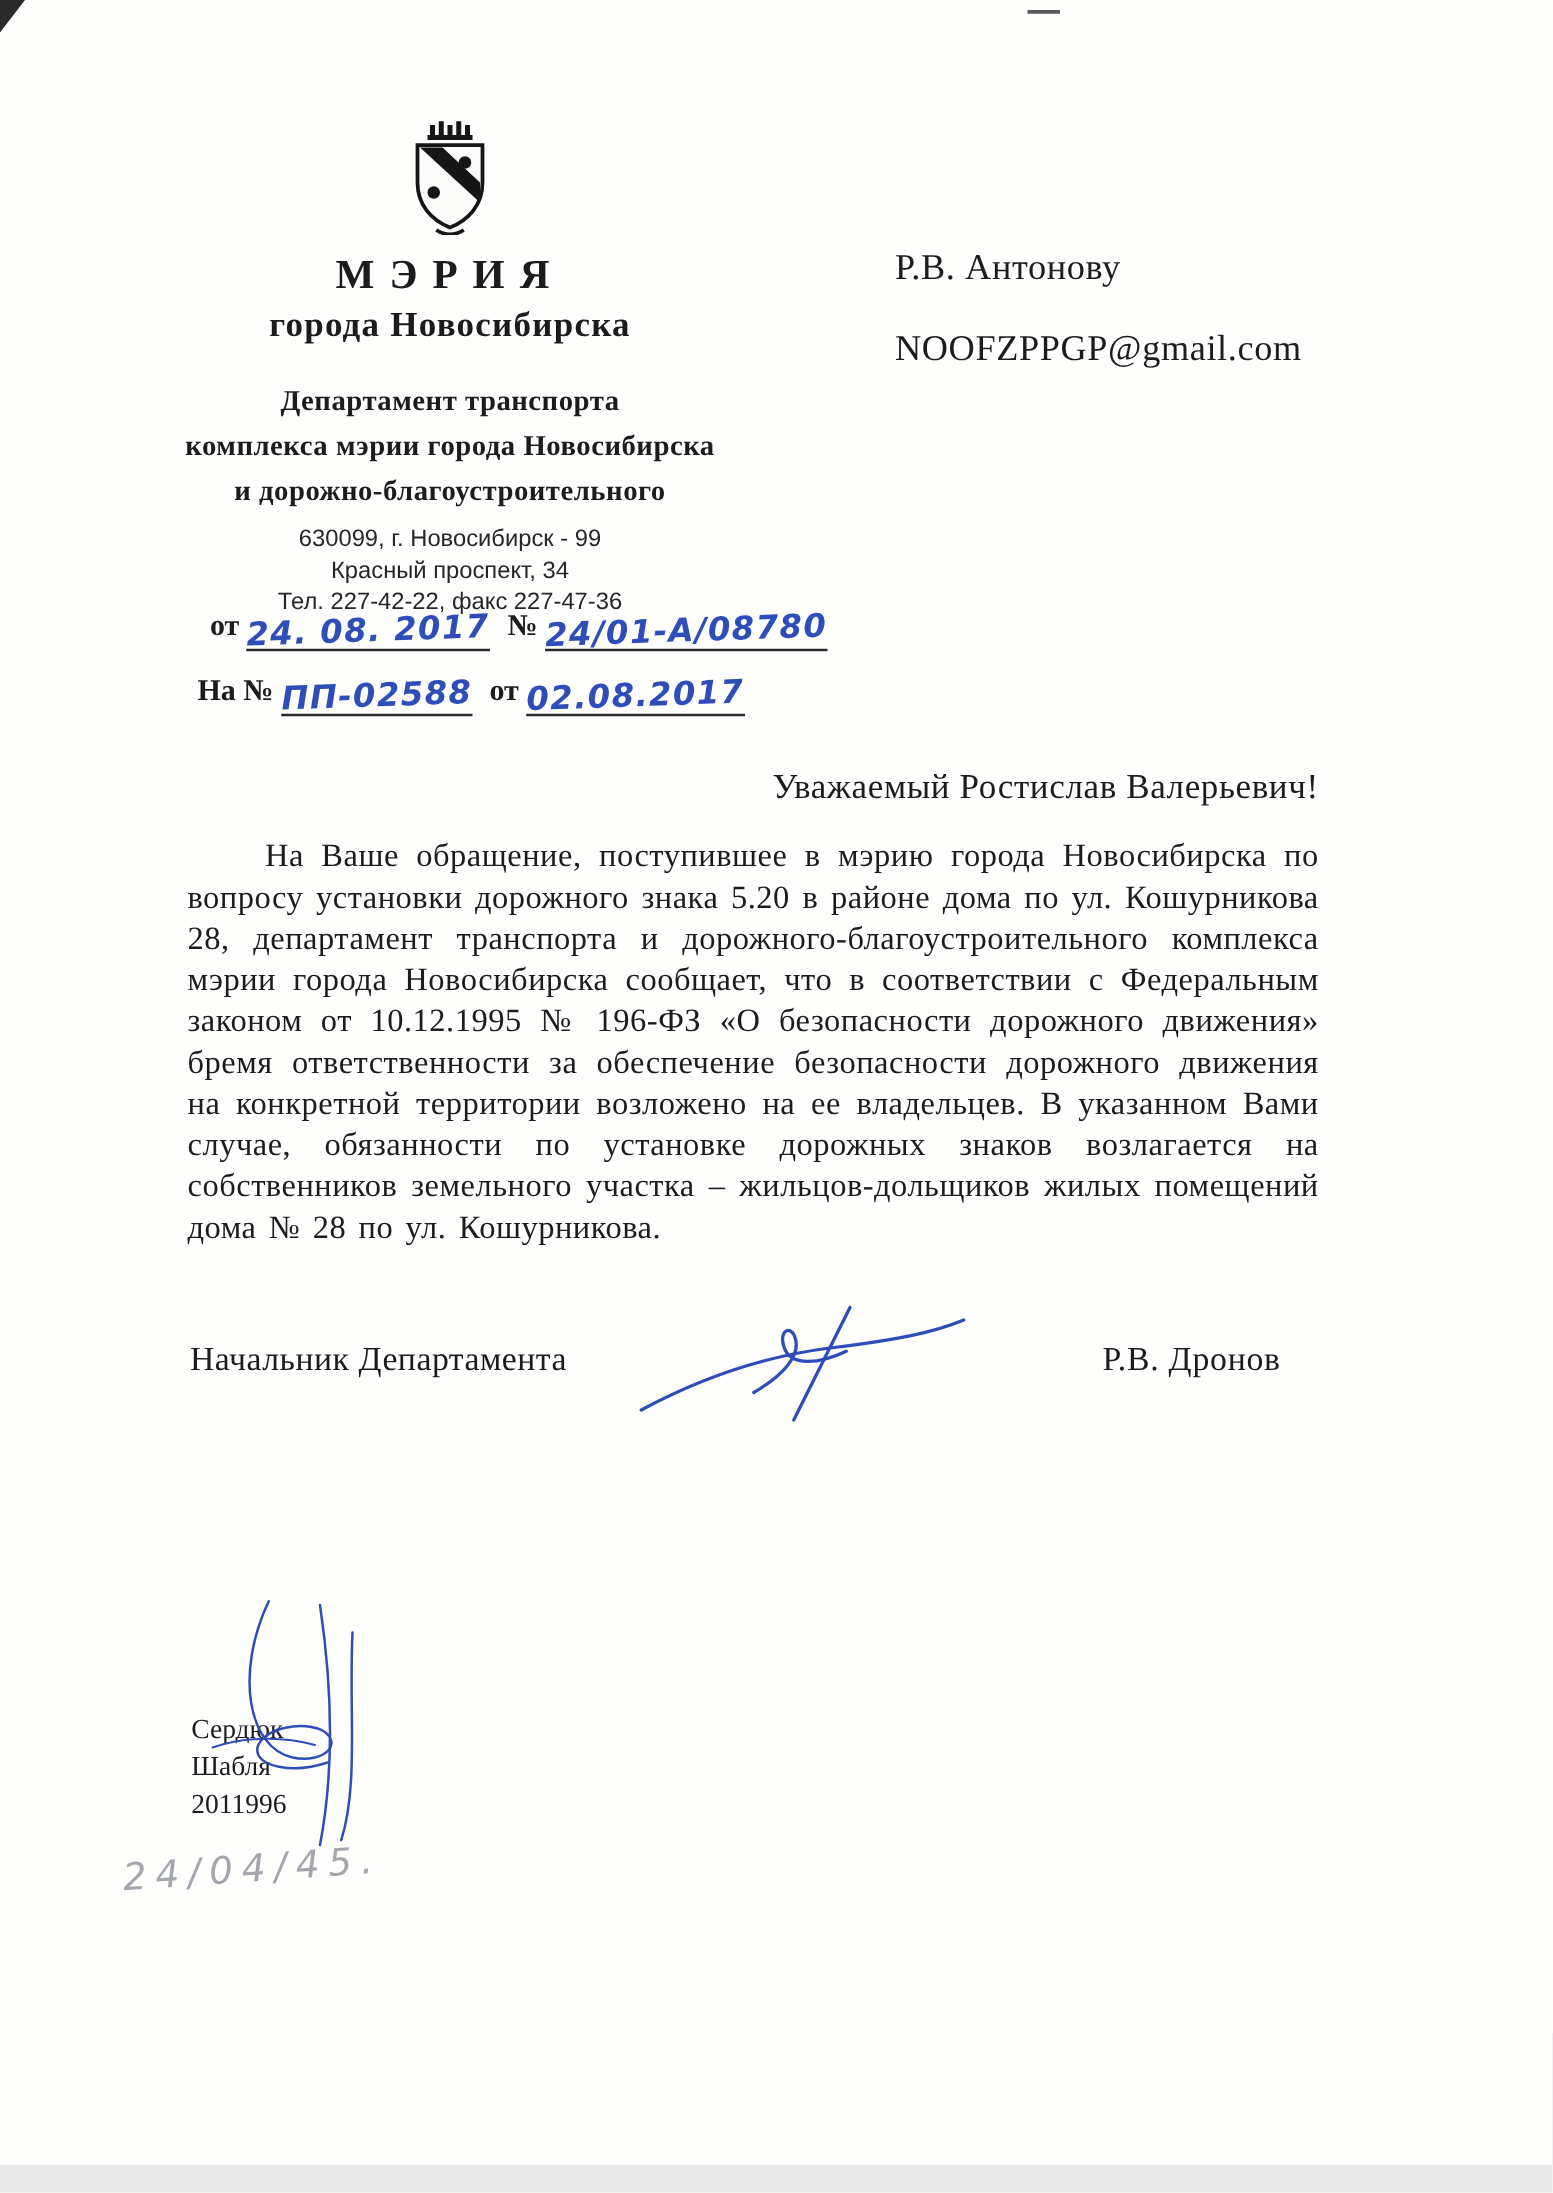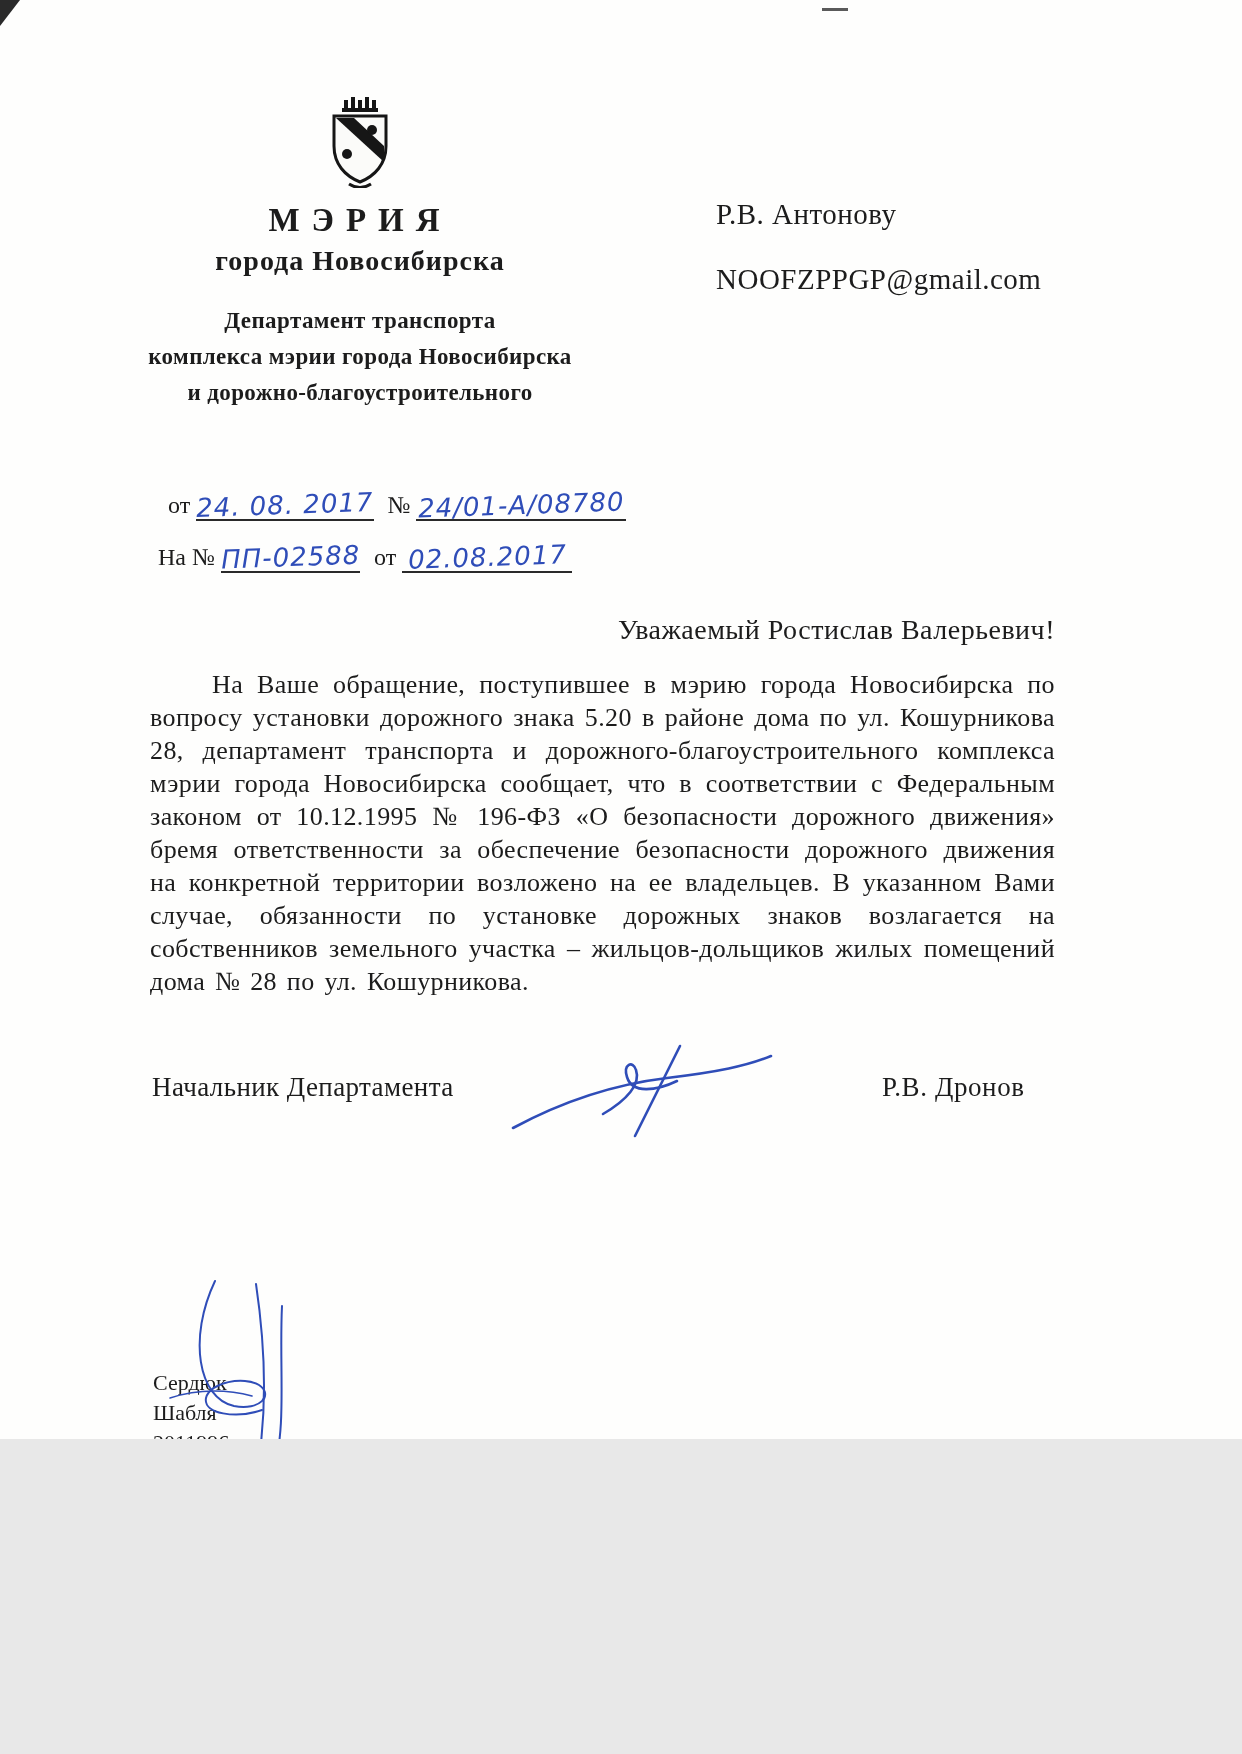--- a/index.html
+++ b/index.html
@@ -1,19 +1,19 @@
 <!DOCTYPE html>
 <html><head>
 <meta charset="utf-8">
 <style>
   html, body { margin: 0; padding: 0; background: #e8e8e8; }
   .page {
     position: relative;
     width: 1242px;
-    height: 1439px;
+    height: 1732px;
     margin: 0 auto;
     background: #fefefd;
     font-family: "Liberation Serif", serif;
     color: #1c1c1c;
     overflow: hidden;
   }
   .abs { position: absolute; }
 
   
   .artifact-corner {
@@ -30,21 +30,21 @@
 
   
   .letterhead { left: 145px; top: 96px; width: 430px; text-align: center; }
   .emblem-wrap { display: flex; justify-content: center; margin-bottom: 14px; }
   .org1 { font-size: 33px; font-weight: bold; letter-spacing: 12px; }
   .org2 { font-size: 28px; font-weight: bold; letter-spacing: 1px; margin-top: 6px; }
   .dept { margin-top: 26px; font-size: 23px; font-weight: bold; line-height: 36px; letter-spacing: .4px; }
   .addr { margin-top: 8px; font-family: "Liberation Sans", sans-serif; font-size: 19px; line-height: 25px; color: #262626; }
 
   
-  .ref-line { display: flex; align-items: flex-end; font-size: 24px; }
+  .ref-line { display: flex; font-size: 24px; font-weight: bold; }
   .ref-line-1 { left: 168px; top: 488px; }
   .ref-line-2 { left: 158px; top: 540px; }
   .ref-label { padding: 0 6px 2px 0; white-space: nowrap; }
   .ref-field {
     display: inline-block;
     border-bottom: 2px solid #2a2a2a;
     text-align: center;
     margin-right: 14px;
     padding-bottom: 1px;
   }
@@ -117,20 +117,25 @@
         <path d="M29 88 q11 7 22 0" stroke="#161616" stroke-width="3" fill="none"></path>
       </svg>
     </div>
     <div class="org1">МЭРИЯ</div>
     <div class="org2">города Новосибирска</div>
     <div class="dept">
       <div>Департамент транспорта</div>
       <div>комплекса мэрии города Новосибирска</div>
       <div>и дорожно-благоустроительного</div>
     </div>
+    <div class="addr">
+      <div>630099, г. Новосибирск - 99</div>
+      <div>Красный проспект, 34</div>
+      <div>Тел. 227-42-22, факс 227-47-36</div>
+    </div>
   </div>
 
   <div class="abs ref-line ref-line-1">
     <span class="ref-label">от</span>
     <span class="ref-field" style="min-width:155px"><span class="hw">24. 08. 2017</span></span>
     <span class="ref-label">№</span>
     <span class="ref-field" style="min-width:210px"><span class="hw">24/01-А/08780</span></span>
   </div>
 
   <div class="abs ref-line ref-line-2">

